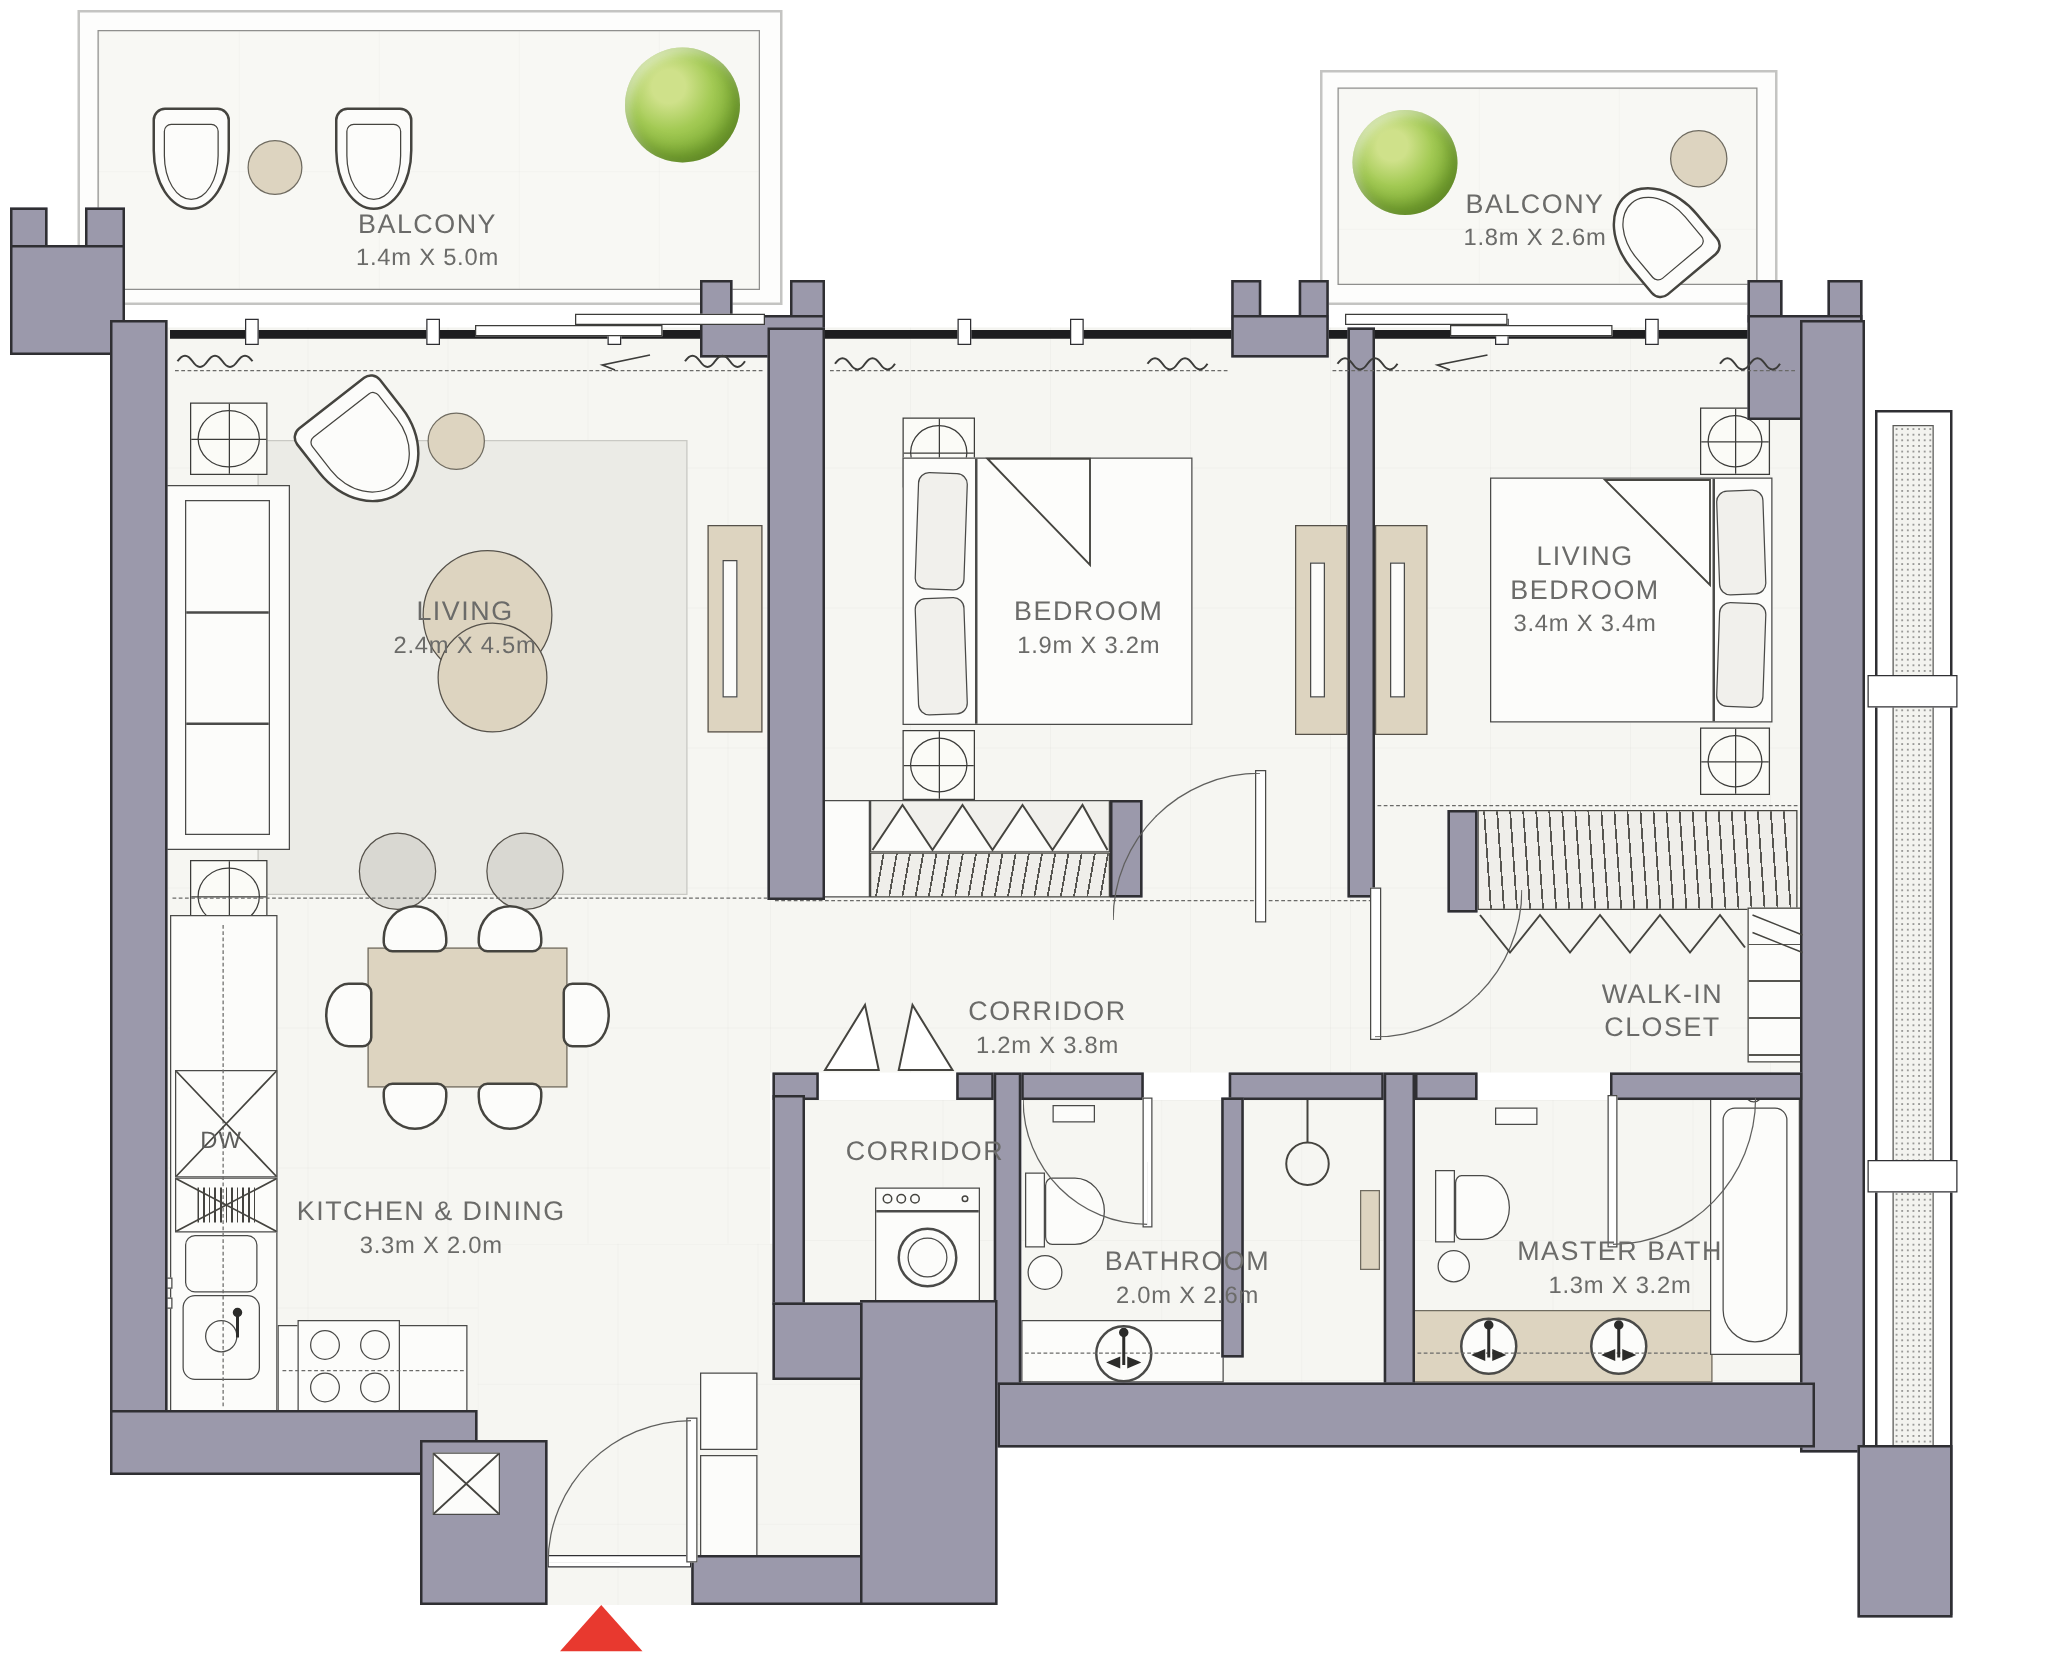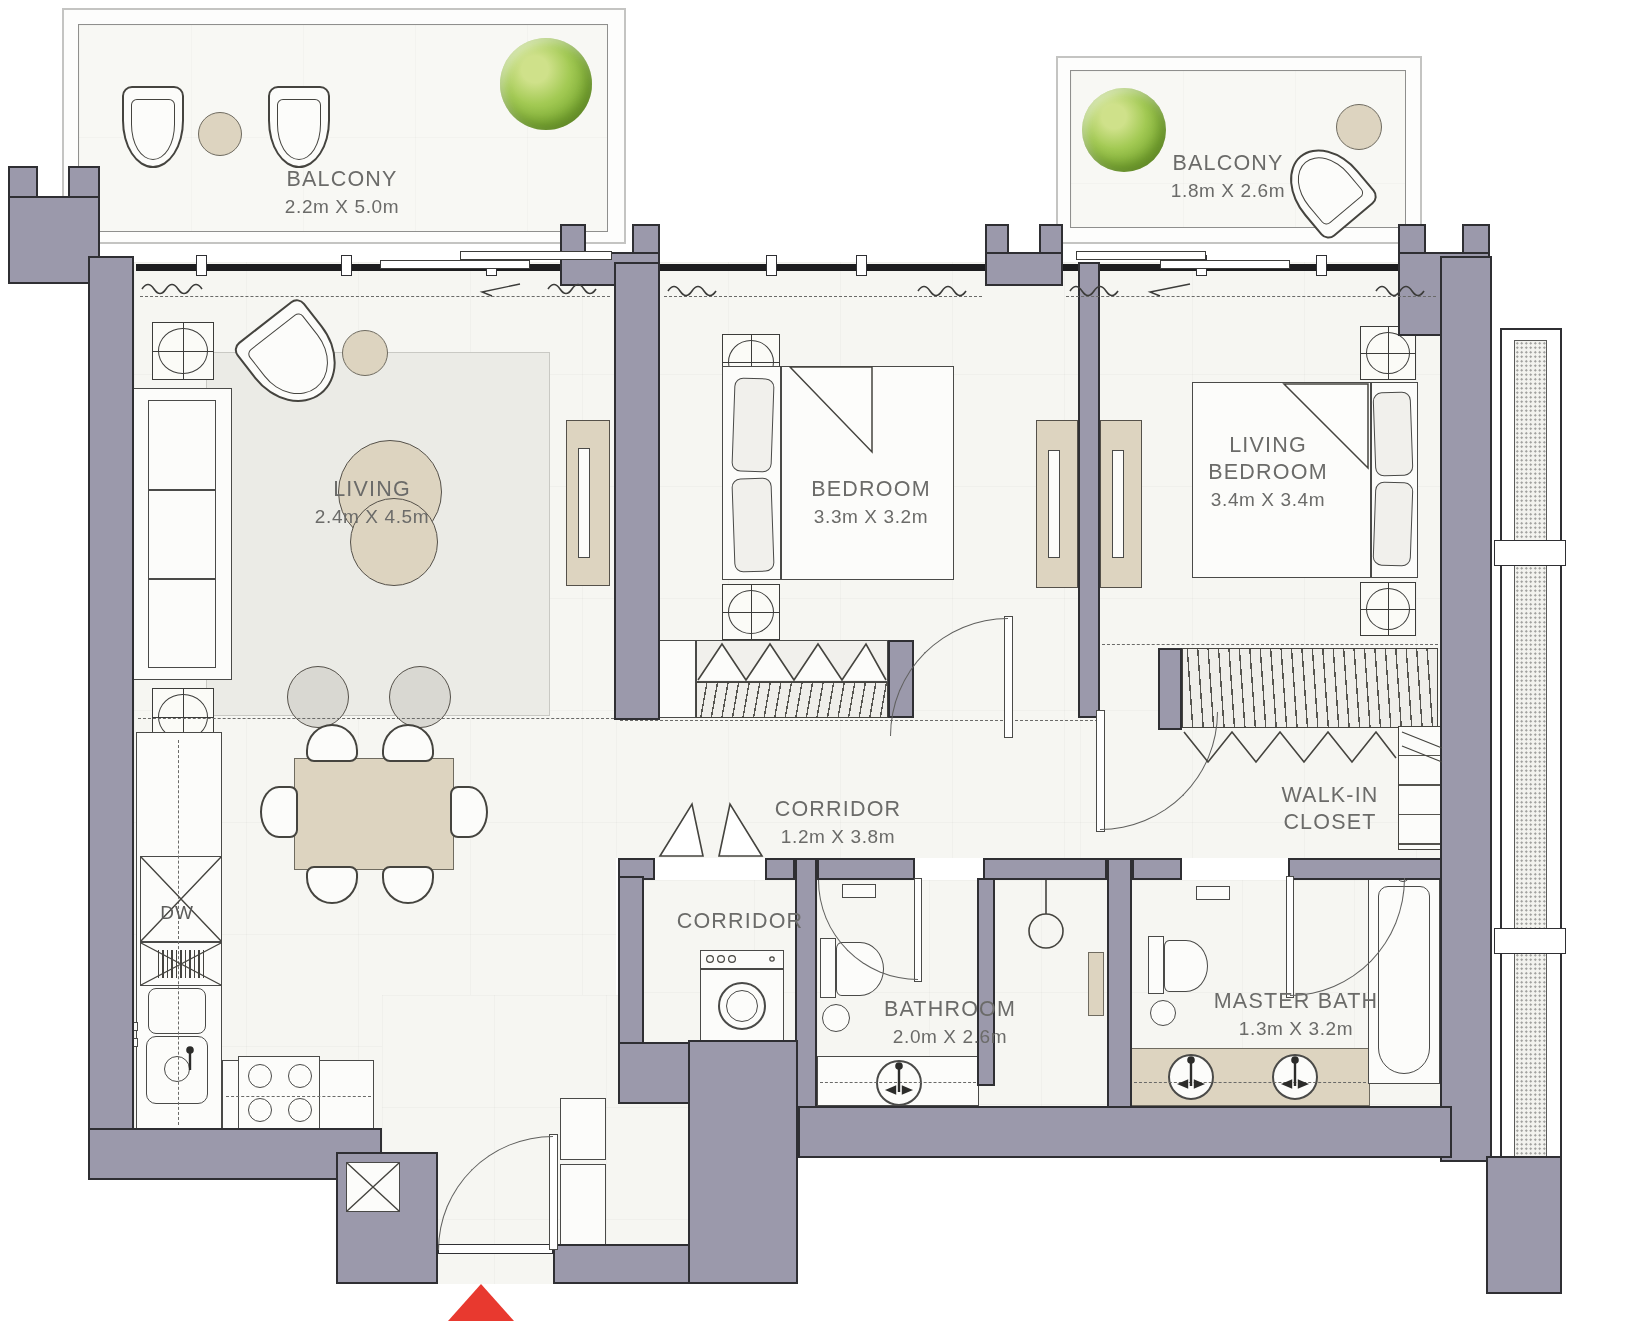--- a/index.html
+++ b/index.html
@@ -377,33 +377,33 @@
     <g fill="none" stroke="#45443f" stroke-width="1.2">
       <circle cx="710" cy="959" r="3.4"></circle>
         <circle cx="721" cy="959" r="3.4"></circle>
         <circle cx="732" cy="959" r="3.4"></circle>
       <circle cx="772" cy="959" r="2.2"></circle>
     </g>
   </svg>
 
   <div class="rlabel" style="left:342px;top:166px">
     <div class="rname">BALCONY</div>
-    <div class="rdims">2.2m X 5.0m</div>
+    <div class="rdims">1.4m X 5.0m</div>
   </div>
   <div class="rlabel" style="left:1228px;top:150px">
     <div class="rname">BALCONY</div>
     <div class="rdims">1.8m X 2.6m</div>
   </div>
   <div class="rlabel" style="left:372px;top:476px">
     <div class="rname">LIVING</div>
     <div class="rdims">2.4m X 4.5m</div>
   </div>
   <div class="rlabel" style="left:871px;top:476px">
     <div class="rname">BEDROOM</div>
-    <div class="rdims">3.3m X 3.2m</div>
+    <div class="rdims">1.9m X 3.2m</div>
   </div>
   <div class="rlabel" style="left:1268px;top:432px">
     <div class="rname">LIVING</div>
     <div class="rname">BEDROOM</div>
     <div class="rdims">3.4m X 3.4m</div>
   </div>
   <div class="rlabel" style="left:838px;top:796px">
     <div class="rname">CORRIDOR</div>
     <div class="rdims">1.2m X 3.8m</div>
   </div>
@@ -415,17 +415,21 @@
     <div class="rname">CORRIDOR</div>
   </div>
   <div class="rlabel" style="left:950px;top:996px">
     <div class="rname">BATHROOM</div>
     <div class="rdims">2.0m X 2.6m</div>
   </div>
   <div class="rlabel" style="left:1296px;top:988px">
     <div class="rname">MASTER BATH</div>
     <div class="rdims">1.3m X 3.2m</div>
   </div>
+  <div class="rlabel" style="left:345px;top:956px">
+    <div class="rname">KITCHEN &amp; DINING</div>
+    <div class="rdims">3.3m X 2.0m</div>
+  </div>
   <div class="rlabel small-label" style="left:177px;top:902px;color:#5d5d5b">
     <div>DW</div>
   </div>
 
 </div>
 
 </body></html>

